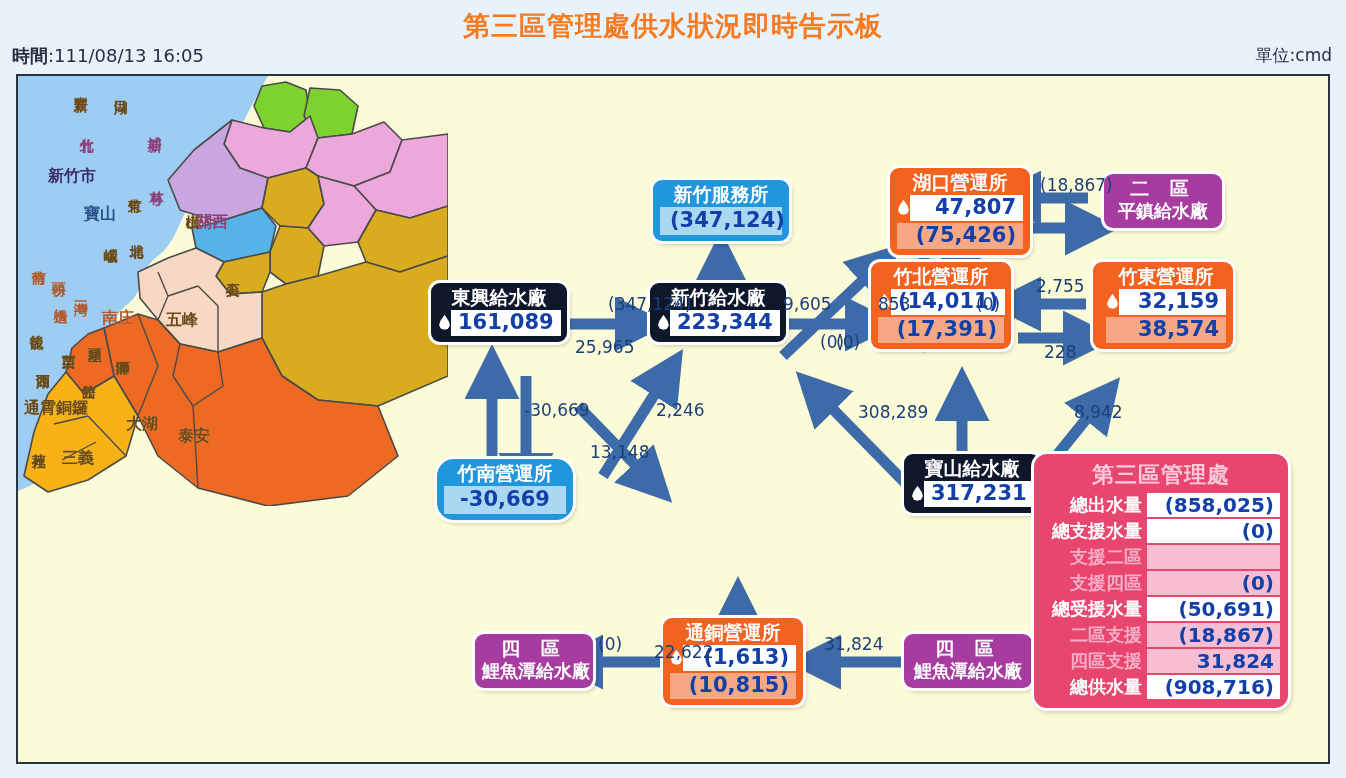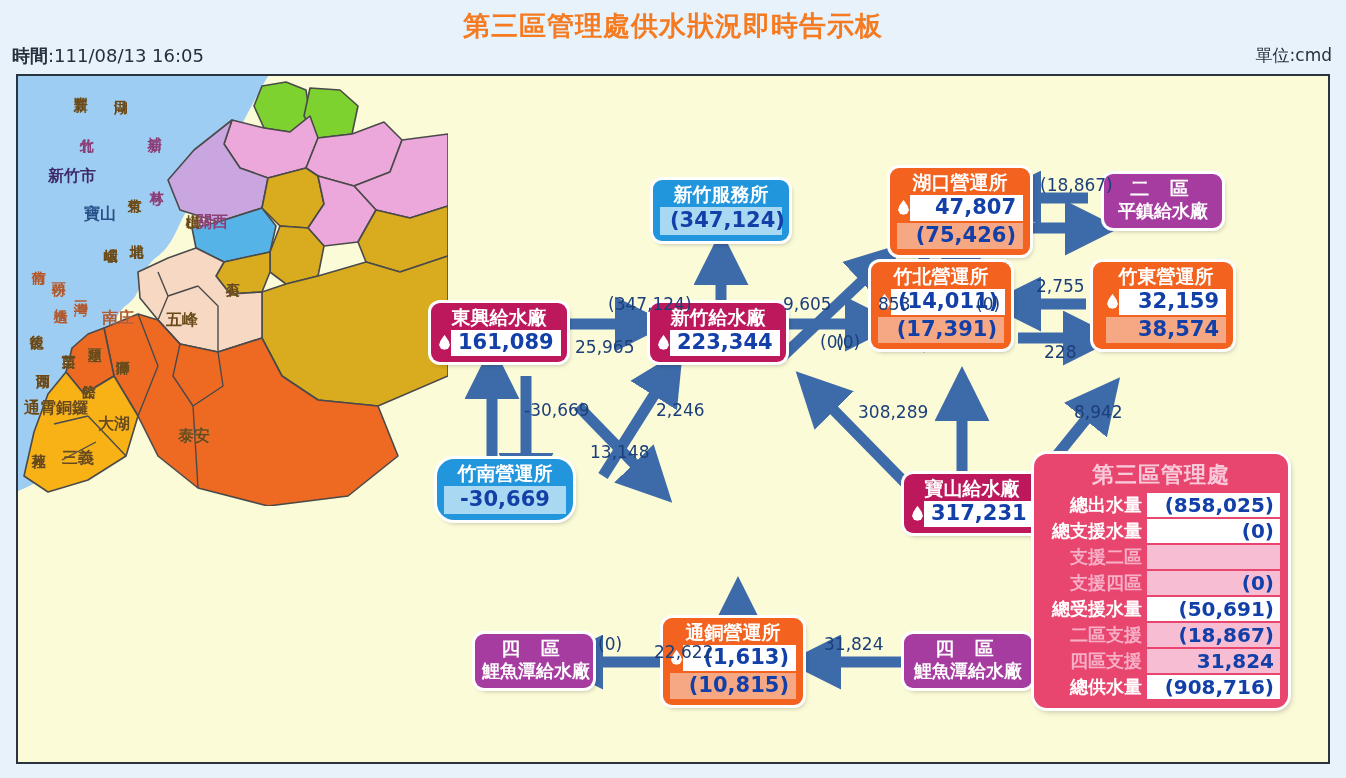--- a/index.html
+++ b/index.html
@@ -60,21 +60,21 @@
   .val{
     flex:1; background:#ffffff; color:#1240a8; font-weight:bold;
     font-size:21px; text-align:right; padding:0 7px 1px 7px; line-height:1.18;
     white-space:nowrap;
   }
   .val2{
     color:#1240a8; font-weight:bold; font-size:21px; text-align:right;
     padding:0 7px 1px 7px; line-height:1.18; white-space:nowrap; margin-top:2px;
   }
   
-  .n-green{ background:#be185d;margin-top:20px; }
+  .n-green{ background:#0f172a; }
   .n-green .val{ background:#fff; }
   .n-blue{ background:#2196DC; }
   .n-blue .valfull{
     background:#A8D8F2; color:#1240a8; font-weight:bold; font-size:21px;
     text-align:center; padding:1px 10px 2px; line-height:1.2; white-space:nowrap;
     margin-top:2px;
   }
   .n-orange{ background:#F4621F; }
   .n-orange .val2{ background:#F6A884; }
   .n-purple{ background:#A63BA0; }
@@ -192,21 +192,21 @@
     <div class="mlabel v" style="left:36px;top:222px; color:#b05a32;">造橋</div>
     <div class="mlabel" style="left:84px;top:234px; color:#b05a32; font-size:16px;">南庄</div>
     <div class="mlabel v" style="left:12px;top:248px;">後龍</div>
     <div class="mlabel v" style="left:44px;top:268px;">苗栗</div>
     <div class="mlabel v" style="left:70px;top:262px;">頭屋</div>
     <div class="mlabel v" style="left:98px;top:274px;">獅潭</div>
     <div class="mlabel v" style="left:18px;top:288px;">西湖</div>
     <div class="mlabel v" style="left:64px;top:298px;">公館</div>
     <div class="mlabel" style="left:38px;top:324px; font-size:16px;">銅鑼</div>
     <div class="mlabel" style="left:6px;top:324px; font-size:16px;">通霄</div>
-    <div class="mlabel" style="left:80px;top:340px; font-size:16px;">大湖</div>
+    <div class="mlabel" style="left:108px;top:340px; font-size:16px;">大湖</div>
     <div class="mlabel v" style="left:14px;top:366px;">苑裡</div>
     <div class="mlabel" style="left:44px;top:374px; font-size:16px;">三義</div>
     <div class="mlabel" style="left:160px;top:352px; font-size:16px;">泰安</div>
   </div>
 
   <svg class="arrowsvg">
     <defs>
       <marker id="ah" markerWidth="5" markerHeight="5" refX="2.1" refY="2.5" orient="auto">
         <path d="M0,0 L5,2.5 L0,5 Z" fill="#3D6AA8"></path>
       </marker>

